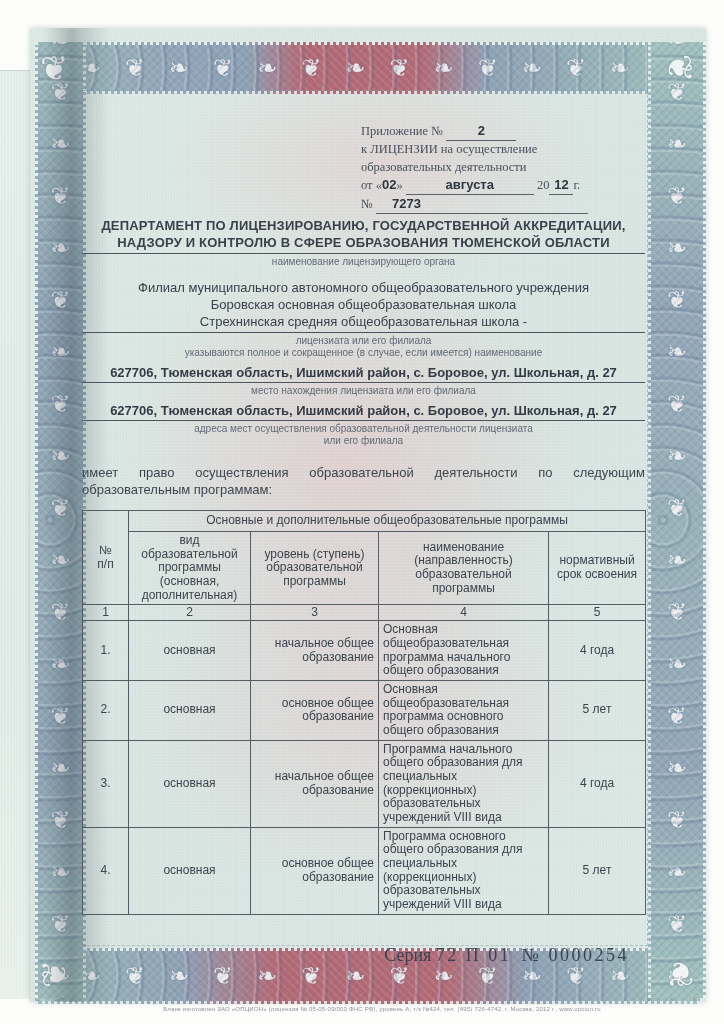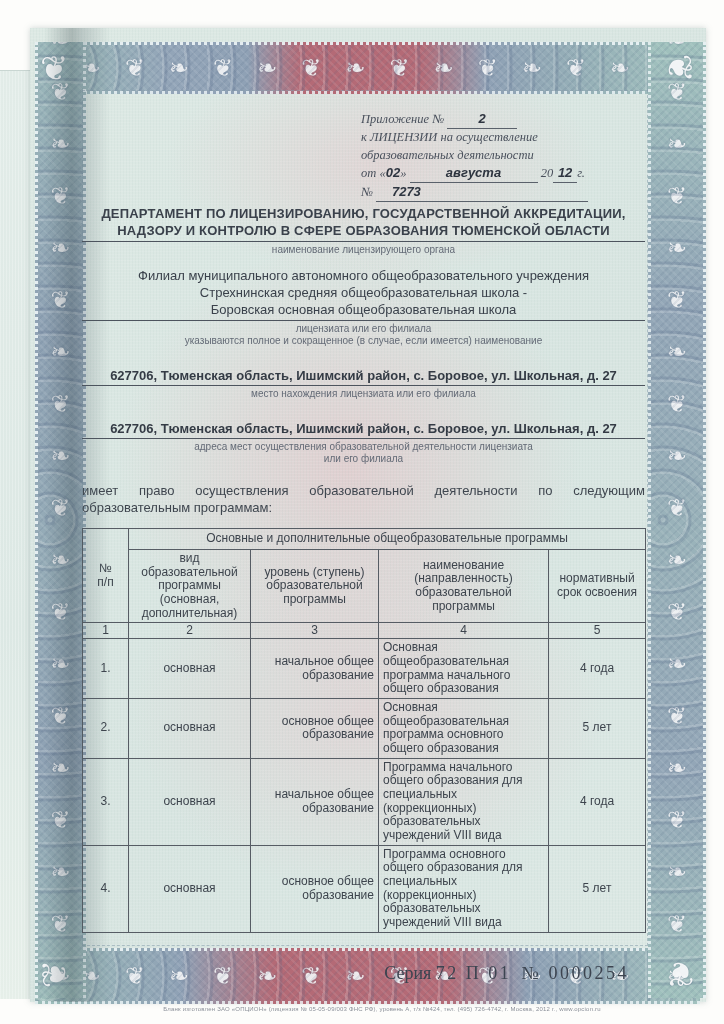--- a/index.html
+++ b/index.html
@@ -54,33 +54,33 @@
   .corner-bl{left:10px;top:926px;transform:rotate(-90deg);}
   .inner-frame{position:absolute;left:52px;top:62px;right:58px;bottom:56px;
     border:1px dashed rgba(135,158,172,.55);pointer-events:none;}
 
   
   .fold-shadow{position:absolute;left:14px;top:0;width:66px;height:974px;z-index:6;pointer-events:none;
     background:linear-gradient(90deg,rgba(40,55,60,0) 0%,rgba(40,55,60,.28) 42%,rgba(70,85,92,.22) 58%,rgba(40,55,60,0) 100%);}
 
   
   .content{position:absolute;left:52px;top:62px;width:563px;z-index:4;}
-  .apx{width:262px;margin:20px 22px 0 auto;font-family:"Liberation Serif",serif;
-       font-size:12.5px;line-height:1.38;color:#49505c;font-style:italic;}
+  .apx{width:262px;margin:32px 22px 0 auto;font-family:"Liberation Serif",serif;
+       font-size:12.5px;line-height:1.38;color:#49505c;}
   .apx b{font-family:"Liberation Sans",sans-serif;font-size:13px;color:#2e3540;font-weight:bold;}
   .fill{display:inline-block;border-bottom:1px solid #5a616b;text-align:center;}
   .w70{min-width:70px;} .w140{min-width:128px;} .w26{min-width:24px;}
   .w200{min-width:196px;text-align:left;padding-left:16px;}
 
   .center{text-align:center;}
   .rule{border-bottom:1px solid #4d545e;padding-bottom:2px;}
   .h-dept{margin-top:4px;font-weight:bold;font-size:13px;line-height:1.25;color:#3a414b;letter-spacing:.2px;}
   .caption{font-size:10px;line-height:1.2;color:#636a76;margin-top:2px;}
   .h-school{margin-top:12px;font-weight:normal;font-size:13px;line-height:1.3;color:#3a414b;}
-  .addr{margin-top:21px;font-weight:bold;font-size:13px;color:#343b45;}
+  .addr{margin-top:6px;font-weight:bold;font-size:13px;color:#343b45;}
   .statement{margin-top:18px;font-size:13px;line-height:1.25;color:#3f464f;}
   .statement .just{text-align:justify;text-align-last:justify;}
 
   table.programs{margin-top:12px;border-collapse:collapse;table-layout:fixed;width:563px;
     font-size:12px;line-height:1.14;color:#3d444d;}
   table.programs td,table.programs th{border:1px solid #565c64;padding:2px 4px;font-weight:normal;
     vertical-align:middle;overflow:hidden;}
   th.no-col{white-space:pre-line;vertical-align:top;text-align:center;width:46px;}
   th.group{text-align:center;height:16px;}
   th.sub{text-align:center;vertical-align:top;padding-top:3px;}
@@ -150,22 +150,22 @@
       </div>
 
       <div class="h-dept center rule">
         <div>ДЕПАРТАМЕНТ ПО ЛИЦЕНЗИРОВАНИЮ, ГОСУДАРСТВЕННОЙ АККРЕДИТАЦИИ,</div>
         <div>НАДЗОРУ И КОНТРОЛЮ В СФЕРЕ ОБРАЗОВАНИЯ ТЮМЕНСКОЙ ОБЛАСТИ</div>
       </div>
       <div class="caption center">наименование лицензирующего органа</div>
 
       <div class="h-school center rule">
         <div>Филиал муниципального автономного общеобразовательного учреждения</div>
+        <div>Боровская основная общеобразовательная школа</div>
         <div>Стрехнинская средняя общеобразовательная школа -</div>
-        <div>Боровская основная общеобразовательная школа</div>
       </div>
       <div class="caption center">
         <div>лицензиата или его филиала</div>
         <div>указываются полное и сокращенное (в случае, если имеется) наименование</div>
       </div>
 
       <div class="addr center rule">627706, Тюменская область, Ишимский район, с. Боровое, ул. Школьная, д. 27</div>
       <div class="caption center">место нахождения лицензиата или его филиала</div>
 
       <div class="addr center rule">627706, Тюменская область, Ишимский район, с. Боровое, ул. Школьная, д. 27</div>

